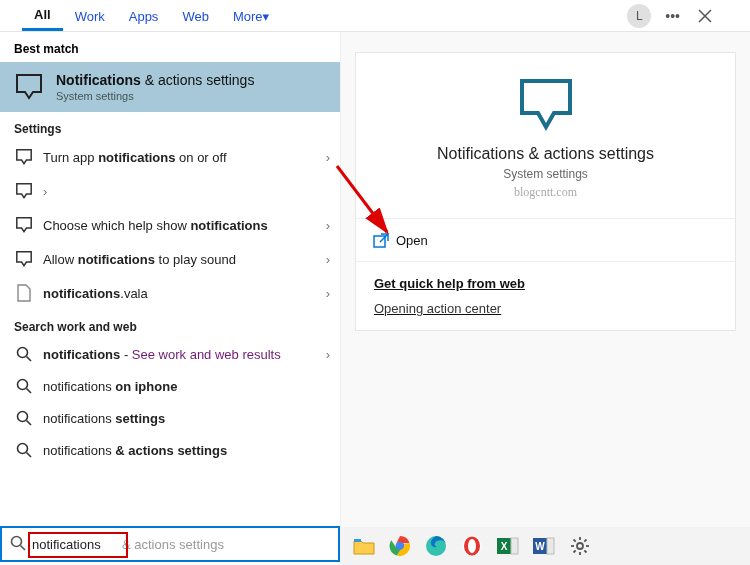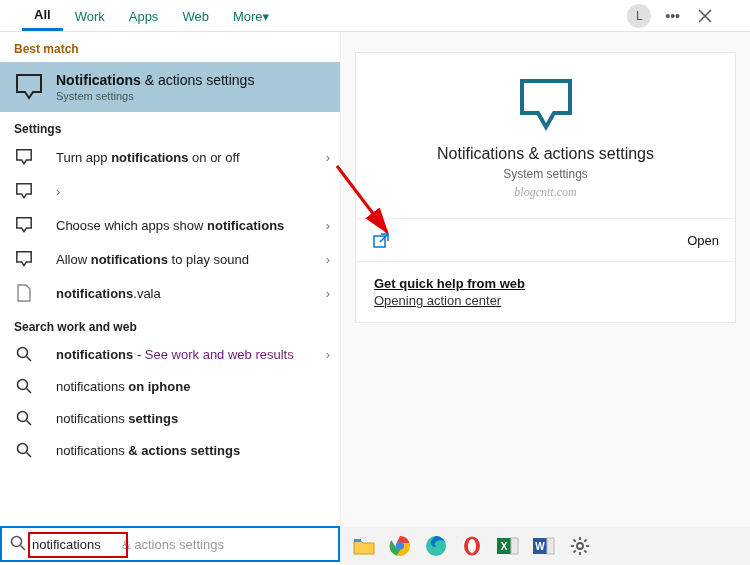--- a/index.html
+++ b/index.html
@@ -1,58 +1,58 @@
 <!DOCTYPE html>
 <html><head>
 <meta charset="utf-8">
 <style>
   * { box-sizing: border-box; margin: 0; padding: 0; font-family: "Segoe UI", Arial, sans-serif; }
   body { width: 750px; height: 565px; background: #fff; overflow: hidden; font-size: 13px; color: #111; }
   .window { width: 750px; height: 565px; display: flex; flex-direction: column; background: #fff; }
 
   
   .tabs { height: 32px; display: flex; align-items: center; padding: 0 22px; border-bottom: 1px solid #e5e5e5; }
-  .tab { padding: 7px 12px 6px; color: #0f766e; font-size: 13px; cursor: pointer; }
+  .tab { padding: 7px 12px 6px; color: #1d4ed8; font-size: 13px; cursor: pointer; }
   .tab.active { color: #111; border-bottom: 3px solid #0078d4; font-weight: 600; }
   .tab-more { display: flex; align-items: center; gap: 0; }
   .top-right { margin-left: auto; display: flex; align-items: center; gap: 10px; padding-right: 12px; }
   .avatar { width: 24px; height: 24px; border-radius: 50%; background: #e0e0e0; display: flex; align-items: center; justify-content: center; font-size: 12px; color: #555; }
   .ellipsis-btn, .close-btn { color: #555; font-size: 14px; cursor: pointer; padding: 4px; }
   .close-btn svg { display: block; }
 
   .content { flex: 1; display: flex; min-height: 0; }
 
   
   .left { width: 340px; background: #fff; overflow-y: auto; position: relative; }
-  .section-header { font-weight: 600; font-size: 12px; padding: 10px 14px 6px; color: #a16207; }
+  .section-header { font-weight: 600; font-size: 12px; padding: 10px 14px 6px; color: #000000; }
   .best-match { background: #a6c8d8; padding: 8px 12px; display: flex; align-items: center; gap: 10px; }
   .bm-icon { width: 34px; height: 34px; display: flex; align-items: center; justify-content: center; }
   .bm-text .title { font-size: 14px; }
   .bm-text .sub { font-size: 11px; color: #455; margin-top: 2px; }
 
-  .row { display: flex; align-items: center; gap: 18px; padding: 8px 10px; cursor: pointer; }
+  .row { display: flex; align-items: center; gap: 5px; padding: 8px 10px; cursor: pointer; }
   .row .icon { width: 28px; display: flex; justify-content: center; color: #333; }
   .row .label { flex: 1; font-size: 13px; color: #222; }
   .row .chevron { color: #777; }
 
   .divider-head { font-weight: 600; font-size: 12px; padding: 10px 14px 4px; color: #222; }
 
   
   .right { flex: 1; background: #f9f9f9; border-left: 1px solid #eee; padding-top: 10px; }
   .preview-card { margin: 10px 14px 0; background: #fff; border: 1px solid #e6e6e6; }
   .preview-head { display: flex; flex-direction: column; align-items: center; padding: 24px 10px 18px; border-bottom: 1px solid #eee; }
   .preview-head .big-icon { width: 60px; height: 54px; }
   .preview-head .ptitle { font-size: 16px; margin-top: 14px; color: #222; }
   .preview-head .psub { font-size: 12px; color: #666; margin-top: 4px; }
-  .preview-head .watermark { font-size: 12px; color: #aaa; margin-top: 4px; font-style: italic; font-family: Georgia, serif;}
-  .open-row { display: flex; align-items: center; gap: 25px; padding: 12px 16px; cursor: pointer; border-bottom: 1px solid #eee; justify-content: space-between; }
+  .preview-head .watermark { font-size: 12px; color: #aaa; margin-top: 4px; font-family: Georgia, serif;}
+  .open-row { display: flex; align-items: center; gap: 6px; padding: 12px 16px; cursor: pointer; border-bottom: 1px solid #eee; }
   .open-row .oi { width: 18px; height: 18px; }
   .help-block { padding: 14px 18px; text-decoration: underline; }
   .help-block .ht { font-weight: 600; font-size: 13px; }
-  .help-block .hl { font-size: 13px; color: #333; margin-top: 2px; }
+  .help-block .hl { font-size: 13px; color: #333; margin-top: 10px; }
 
   
   .arrow-ann { position: absolute; left: 320px; top: 148px; pointer-events: none; }
   .red-box { position: absolute; border: 2px solid #c00; pointer-events: none; }
   .search-wrap { position: relative; flex: 1; margin-left: 6px; display: flex; align-items: center; }
   .search-input { border: none; outline: none; font-size: 13px; color: #222; background: transparent; width: 90px; }
   .search-ghost { color: #999; font-size: 13px; pointer-events: none; }
   .left-bottom { width: 340px; display:flex; align-items:center; border:2px solid #0078d4; height:36px; margin-top:-1px; padding:0 8px; position:relative;}
   .taskbar { flex:1; display:flex; align-items:center; gap:8px; padding:0 10px; background:#f3f3f3; height:38px;}
   .tb-icon { width:28px; height:28px; display:flex; align-items:center; justify-content:center; border-radius:2px; }
@@ -121,21 +121,21 @@
             </svg>
           </div>
         <div class="chevron">›</div>
       </div>
       <div class="row">
         <div class="icon">
             <svg width="18" height="18" viewBox="0 0 30 30">
               <path d="M3 3 H27 V20 H19 L15 26 L11 20 H3 Z" fill="none" stroke="#333" stroke-width="2.5"></path>
             </svg>
           </div>
-        <div class="label"><span>Choose which apps show </span><b>notifications</b></div>
+        <div class="label"><span>Choose which help show </span><b>notifications</b></div>
         <div class="chevron">›</div>
       </div>
       <div class="row">
         <div class="icon">
             <svg width="18" height="18" viewBox="0 0 30 30">
               <path d="M3 3 H27 V20 H19 L15 26 L11 20 H3 Z" fill="none" stroke="#333" stroke-width="2.5"></path>
             </svg>
           </div>
         <div class="label"><span>Allow </span><b>notifications</b><span> to play sound</span></div>
         <div class="chevron">›</div>

